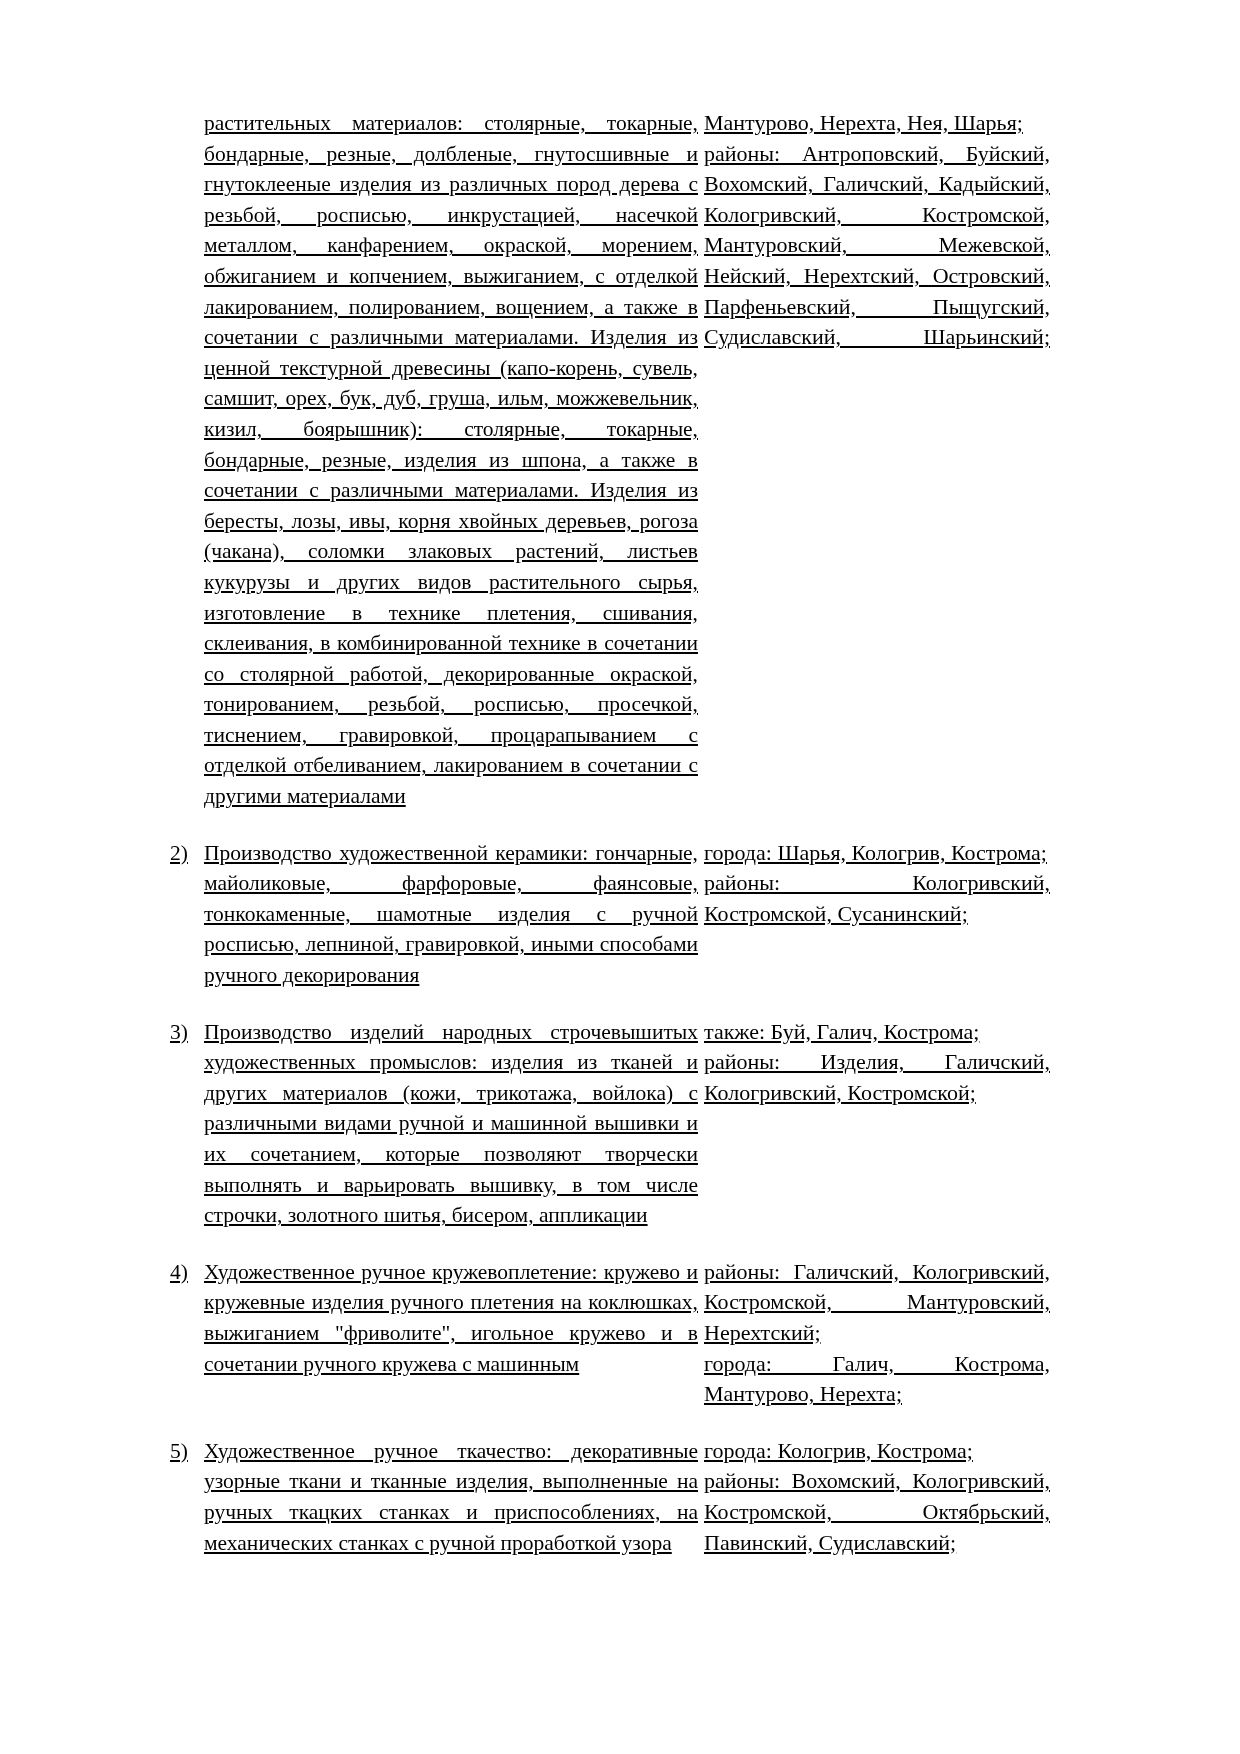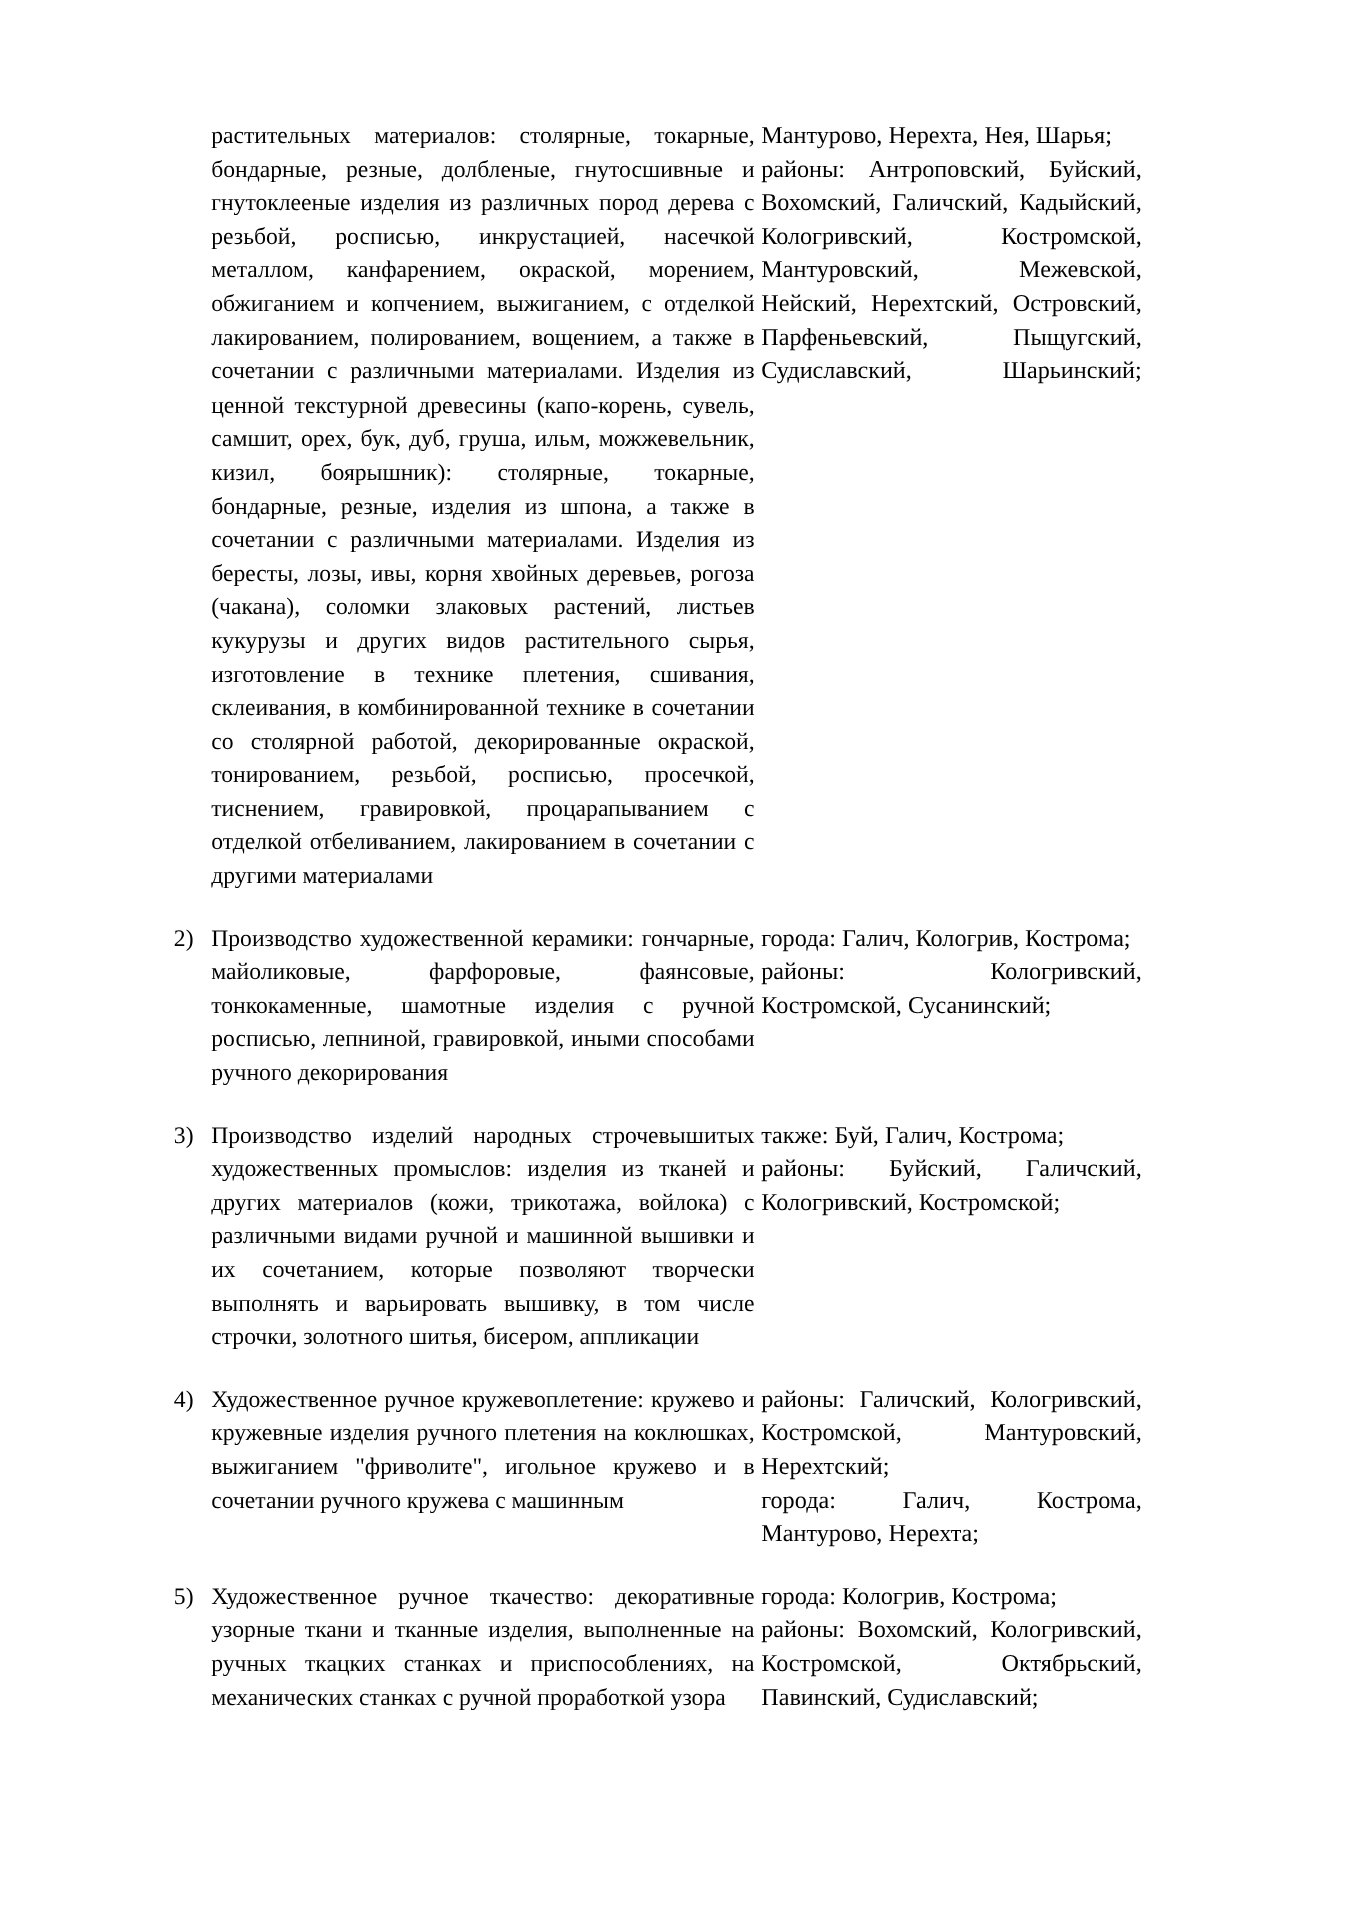--- a/index.html
+++ b/index.html
@@ -16,23 +16,24 @@
     position: relative;
     width: 1240px;
     height: 1754px;
     margin: 0 auto;
     background: #ffffff;
     box-sizing: border-box;
     overflow: hidden;
   }
   .content {
     position: absolute;
-    left: 148px;
+    left: 160px;
     top: 108px;
     width: 890px;
+    text-decoration: underline;
   }
 
   
   .row {
     display: flex;
     align-items: flex-start;
     width: 100%;
   }
   .row + .row {
     margin-top: 26px;
@@ -98,33 +99,33 @@
         <p class="j-all">районы: Антроповский, Буйский, Вохомский, Галичский, Кадыйский, Кологривский, Костромской, Мантуровский, Межевской, Нейский, Нерехтский, Островский, Парфеньевский, Пыщугский, Судиславский, Шарьинский;</p>
       </div>
     </div>
 
     <div class="row">
       <div class="marker">2)</div>
       <div class="col-left">
         <p class="j-left">Производство художественной керамики: гончарные, майоликовые, фарфоровые, фаянсовые, тонкокаменные, шамотные изделия с ручной росписью, лепниной, гравировкой, иными способами ручного декорирования</p>
       </div>
       <div class="col-right">
-        <p class="j-left">города: Галич, Кологрив, Кострома;</p>
+        <p class="j-left">города: Шарья, Кологрив, Кострома;</p>
         <p class="j-left">районы: Кологривский, Костромской, Сусанинский;</p>
       </div>
     </div>
 
     <div class="row">
       <div class="marker">3)</div>
       <div class="col-left">
         <p class="j-left">Производство изделий народных строчевышитых художественных промыслов: изделия из тканей и других материалов (кожи, трикотажа, войлока) с различными видами ручной и машинной вышивки и их сочетанием, которые позволяют творчески выполнять и варьировать вышивку, в том числе строчки, золотного шитья, бисером, аппликации</p>
       </div>
       <div class="col-right">
         <p class="j-left">также: Буй, Галич, Кострома;</p>
-        <p class="j-left">районы: Буйский, Галичский, Кологривский, Костромской;</p>
+        <p class="j-left">районы: Изделия, Галичский, Кологривский, Костромской;</p>
       </div>
     </div>
 
     <div class="row">
       <div class="marker">4)</div>
       <div class="col-left">
         <p class="j-left">Художественное ручное кружевоплетение: кружево и кружевные изделия ручного плетения на коклюшках, выжиганием "фриволите", игольное кружево и в сочетании ручного кружева с машинным</p>
       </div>
       <div class="col-right">
         <p class="j-left">районы: Галичский, Кологривский, Костромской, Мантуровский, Нерехтский;</p>

